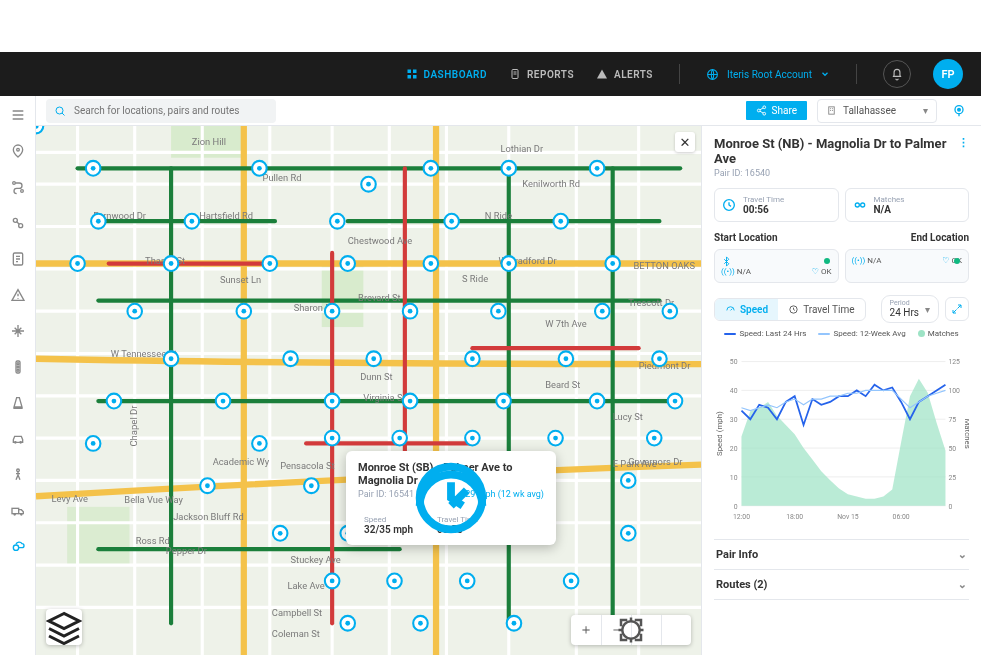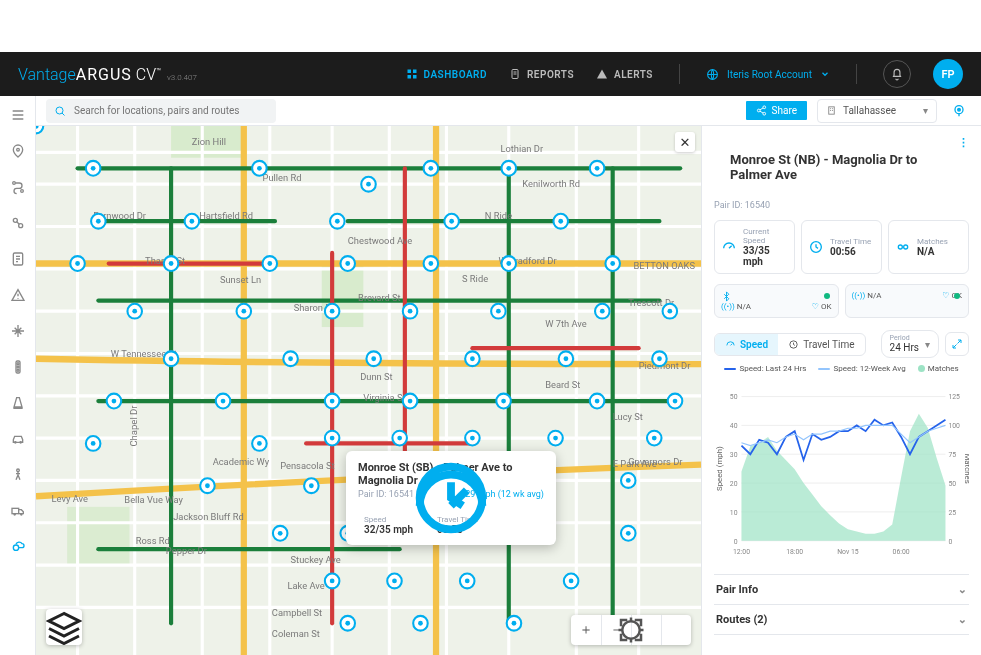--- a/index.html
+++ b/index.html
@@ -57,21 +57,21 @@
   .tooltip h4{margin:0 0 2px;font-size:11px;font-weight:700}
   .tooltip .sub{font-size:9px;color:var(--muted);display:flex;justify-content:space-between;margin-bottom:16px}
   .tooltip .metrics{display:flex;gap:18px}
   .tooltip .metric{display:flex;gap:6px}
   .tooltip .mlabel{font-size:8px;color:var(--muted)}
   .tooltip .mval{font-size:10px;font-weight:600}
   .tt-icon{color:var(--blue)}
   
   .panel{width:280px;border-left:1px solid var(--border);overflow-y:auto;padding:10px 12px}
   .panel-head{display:flex;align-items:flex-start;justify-content:space-between}
-  .panel h2{margin:16px;font-size:13px;font-weight:700}
+  .panel h2{margin:0;font-size:13px;font-weight:700}
   .panel .pairid{font-size:9px;color:var(--muted);margin:2px 0 10px}
   .kpis{display:flex;gap:6px;margin-bottom:10px}
   .kpi{flex:1;border:1px solid var(--border);border-radius:6px;padding:6px;display:flex;gap:6px;align-items:center}
   .kpi .klabel{font-size:8px;color:var(--muted)}
   .kpi .kval{font-size:10px;font-weight:700}
   .loc-head{display:flex;justify-content:space-between;font-size:10px;font-weight:700;margin:6px 0}
   .loc-cards{display:flex;gap:6px}
   .loc-card{flex:1;border:1px solid var(--border);border-radius:6px;padding:6px;background:var(--pale);position:relative}
   .loc-card .dot{width:6px;height:6px;border-radius:50%;background:var(--green);position:absolute;top:8px;right:8px}
   .loc-name{font-size:9px;font-weight:600;line-height:1.2;padding-right:10px}
@@ -91,23 +91,20 @@
   .accordions{margin-top:10px;border-top:1px solid var(--border)}
   .acc{border-bottom:1px solid var(--border);padding:8px 2px;display:flex;justify-content:space-between;align-items:center;font-size:11px;font-weight:700;cursor:pointer}
   .ico{display:inline-flex}
 </style>
 </head>
 <body>
 
 <div class="top-gap"></div>
 
 <div class="header">
-  <div class="logo">
-    <span class="thin">Vantage</span><span class="bold">ARGUS</span> <span class="cv">CV</span><span class="tm">™</span><span class="ver">v3.0.407</span>
-  </div>
   <div class="nav">
     <div class="nav-item active">
       <span class="ico">
           <svg width="12" height="12" viewBox="0 0 24 24" fill="currentColor">
             <rect x="3" y="3" width="7" height="7"></rect>
             <rect x="14" y="3" width="7" height="7"></rect>
             <rect x="3" y="14" width="7" height="7"></rect>
             <rect x="14" y="14" width="7" height="7"></rect>
           </svg>
         </span>
@@ -696,32 +693,20 @@
         <div class="panel-head">
           <h2>Monroe St (NB) - Magnolia Dr to Palmer Ave</h2>
           <span style="color:var(--blue);cursor:pointer;font-weight:700">⋮</span>
         </div>
         <div class="pairid">Pair ID: 16540</div>
 
         <div class="kpis">
           <div class="kpi">
             <span class="ico" style="color:var(--blue)">
                 <svg width="16" height="16" viewBox="0 0 24 24" fill="none" stroke="currentColor" stroke-width="2">
-                  <path d="M4 14a8 8 0 1 1 16 0"></path>
-                  <path d="m12 14 4-4"></path>
-                </svg>
-              </span>
-            <div>
-                <div class="klabel">Current Speed</div>
-                <div class="kval">33/35 mph</div>
-              </div>
-          </div>
-          <div class="kpi">
-            <span class="ico" style="color:var(--blue)">
-                <svg width="16" height="16" viewBox="0 0 24 24" fill="none" stroke="currentColor" stroke-width="2">
                   <circle cx="12" cy="12" r="8"></circle>
                   <path d="M12 8v4l3 2"></path>
                 </svg>
               </span>
             <div>
                 <div class="klabel">Travel Time</div>
                 <div class="kval">00:56</div>
               </div>
           </div>
           <div class="kpi">
@@ -731,20 +716,24 @@
                   <circle cx="16" cy="12" r="3"></circle>
                 </svg>
               </span>
             <div>
                 <div class="klabel">Matches</div>
                 <div class="kval">N/A</div>
               </div>
           </div>
         </div>
 
+        <div class="loc-head">
+          <span>Start Location</span>
+          <span>End Location</span>
+        </div>
         <div class="loc-cards">
           <div class="loc-card">
             <div class="dot"></div>
             <div style="display:flex;gap:5px">
               <span class="ico" style="color:var(--blue)">
                   <svg width="11" height="11" viewBox="0 0 24 24" fill="none" stroke="currentColor" stroke-width="2">
                     <path d="m7 7 10 10-5 5V2l5 5L7 17"></path>
                   </svg>
                 </span>
             </div>

